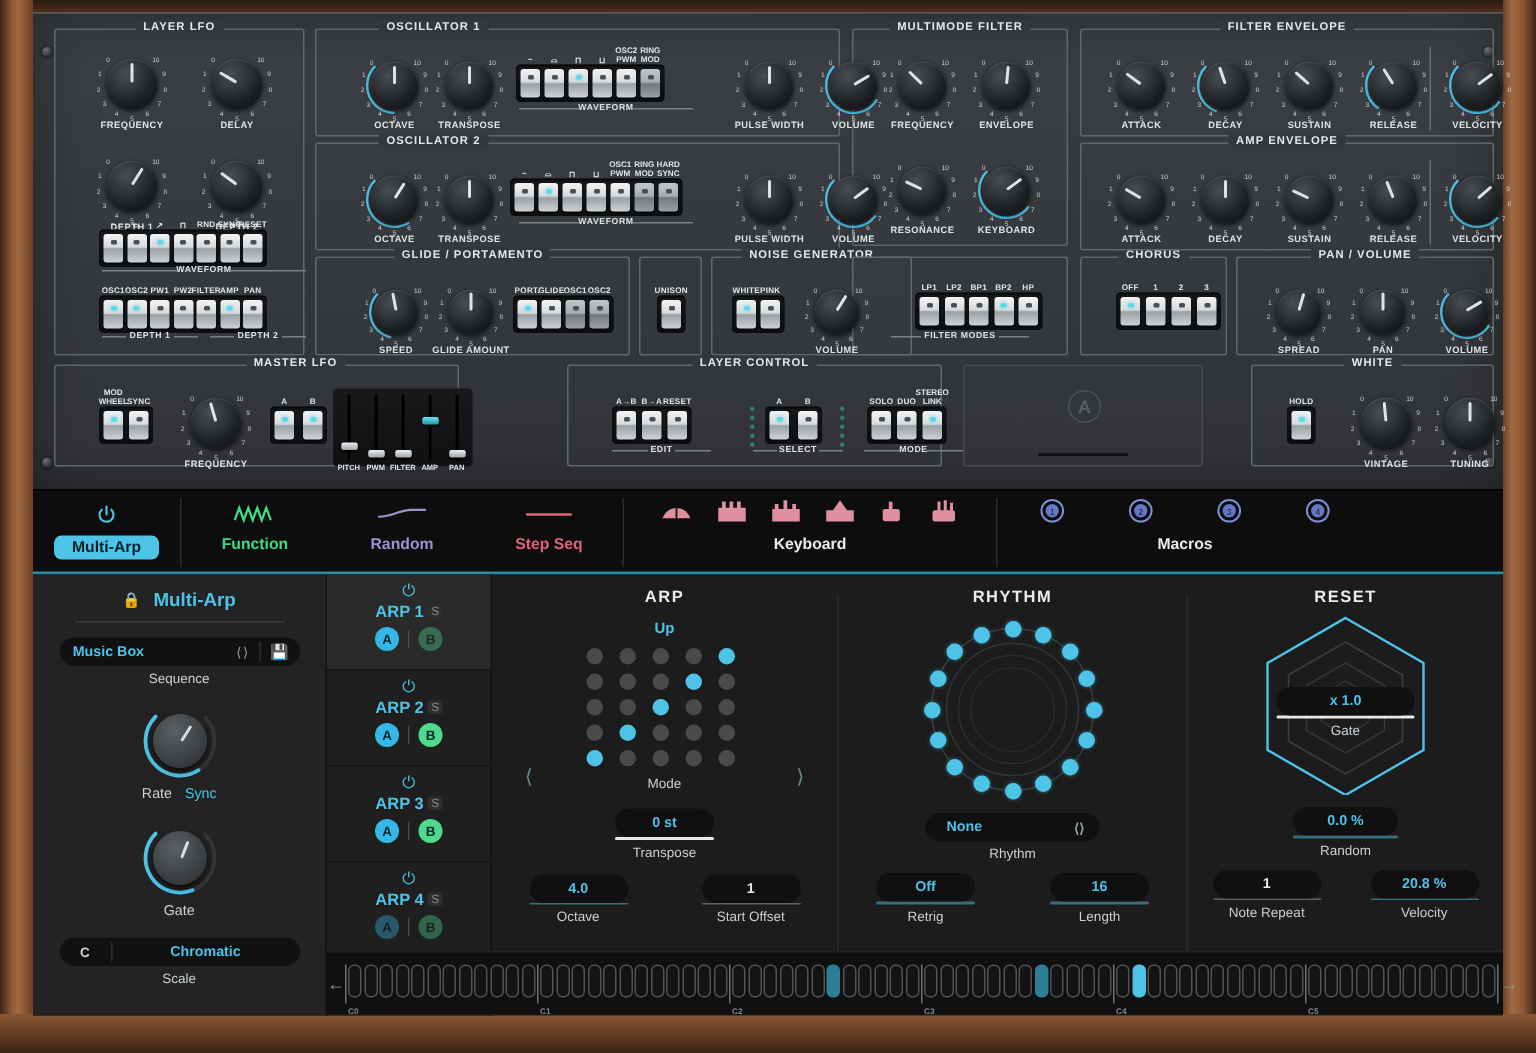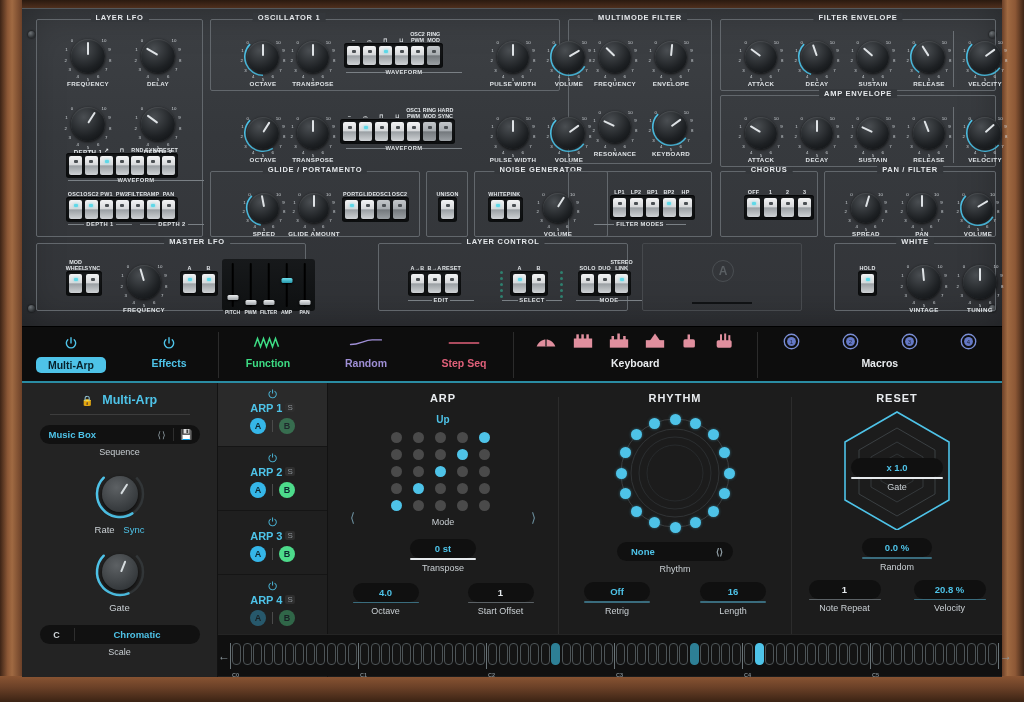--- a/index.html
+++ b/index.html
@@ -219,20 +219,23 @@
   <div class="screw" style="left:961px;top:125px"></div>
 
   <div class="panelBox" id="box-layerlfo" style="left:14px;top:10px;width:167px;height:218px">
     <div class="panelTitle">LAYER LFO</div>
   </div>
 
   <div class="panelBox" style="left:188px;top:10px;width:350px;height:72px">
     <div class="panelTitle" style="left:78px">OSCILLATOR 1</div>
   </div>
 
+  <div class="panelBox" style="left:188px;top:86px;width:350px;height:72px">
+    <div class="panelTitle" style="left:78px">OSCILLATOR 2</div>
+  </div>
 
   <div class="panelBox" style="left:188px;top:162px;width:210px;height:66px">
     <div class="panelTitle">GLIDE / PORTAMENTO</div>
   </div>
 
   <div class="panelBox" style="left:404px;top:162px;width:42px;height:66px"></div>
 
   <div class="panelBox" style="left:452px;top:162px;width:134px;height:66px">
     <div class="panelTitle">NOISE GENERATOR</div>
   </div>
@@ -249,21 +252,21 @@
 
   <div class="panelBox" style="left:698px;top:162px;width:98px;height:66px">
     <div class="panelTitle">CHORUS</div>
   </div>
 
   <div class="panelBox" style="left:698px;top:86px;width:276px;height:72px">
     <div class="panelTitle">AMP ENVELOPE</div>
   </div>
 
   <div class="panelBox" style="left:802px;top:162px;width:172px;height:66px">
-    <div class="panelTitle">PAN / FILTER</div>
+    <div class="panelTitle">PAN / VOLUME</div>
   </div>
 
   <div class="panelBox" style="left:14px;top:234px;width:270px;height:68px">
     <div class="panelTitle" style="left:160px">MASTER LFO</div>
   </div>
 
   <div class="panelBox" style="left:356px;top:234px;width:250px;height:68px">
     <div class="panelTitle">LAYER CONTROL</div>
   </div>
 
@@ -1303,29 +1306,20 @@
   <div id="tabbar">
     <div id="tabsLeft" style="display:flex">
         <div class="tab" style="width: 98px;">
           <div class="tabIcon">
             <svg width="14" height="14" viewBox="0 0 24 24" fill="none" stroke="#4ec3e8" stroke-width="2.4" stroke-linecap="round">
               <path d="M12 3v9"></path>
               <path d="M6.5 6.5a8 8 0 1 0 11 0"></path>
             </svg>
           </div>
           <div class="tabLabel tabPill" style="color: rgb(7, 34, 44);">Multi-Arp</div>
-        </div>
-        <div class="tab" style="width: 98px;">
-          <div class="tabIcon">
-            <svg width="14" height="14" viewBox="0 0 24 24" fill="none" stroke="#4ec3e8" stroke-width="2.4" stroke-linecap="round">
-              <path d="M12 3v9"></path>
-              <path d="M6.5 6.5a8 8 0 1 0 11 0"></path>
-            </svg>
-          </div>
-          <div class="tabLabel" style="color: rgb(78, 195, 232);">Effects</div>
         </div>
         <div class="vsep"></div>
         <div class="tab" style="width: 98px;">
           <div class="tabIcon">
             <svg width="30" height="16" viewBox="0 0 40 18" fill="none" stroke="#3ddc84" stroke-width="2">
               <path d="M2 14 L6 3 L10 14 L14 3 L18 14 L22 3 L26 14 L30 3 L34 14"></path>
             </svg>
           </div>
           <div class="tabLabel" style="color: rgb(61, 220, 132);">Function</div>
         </div>

